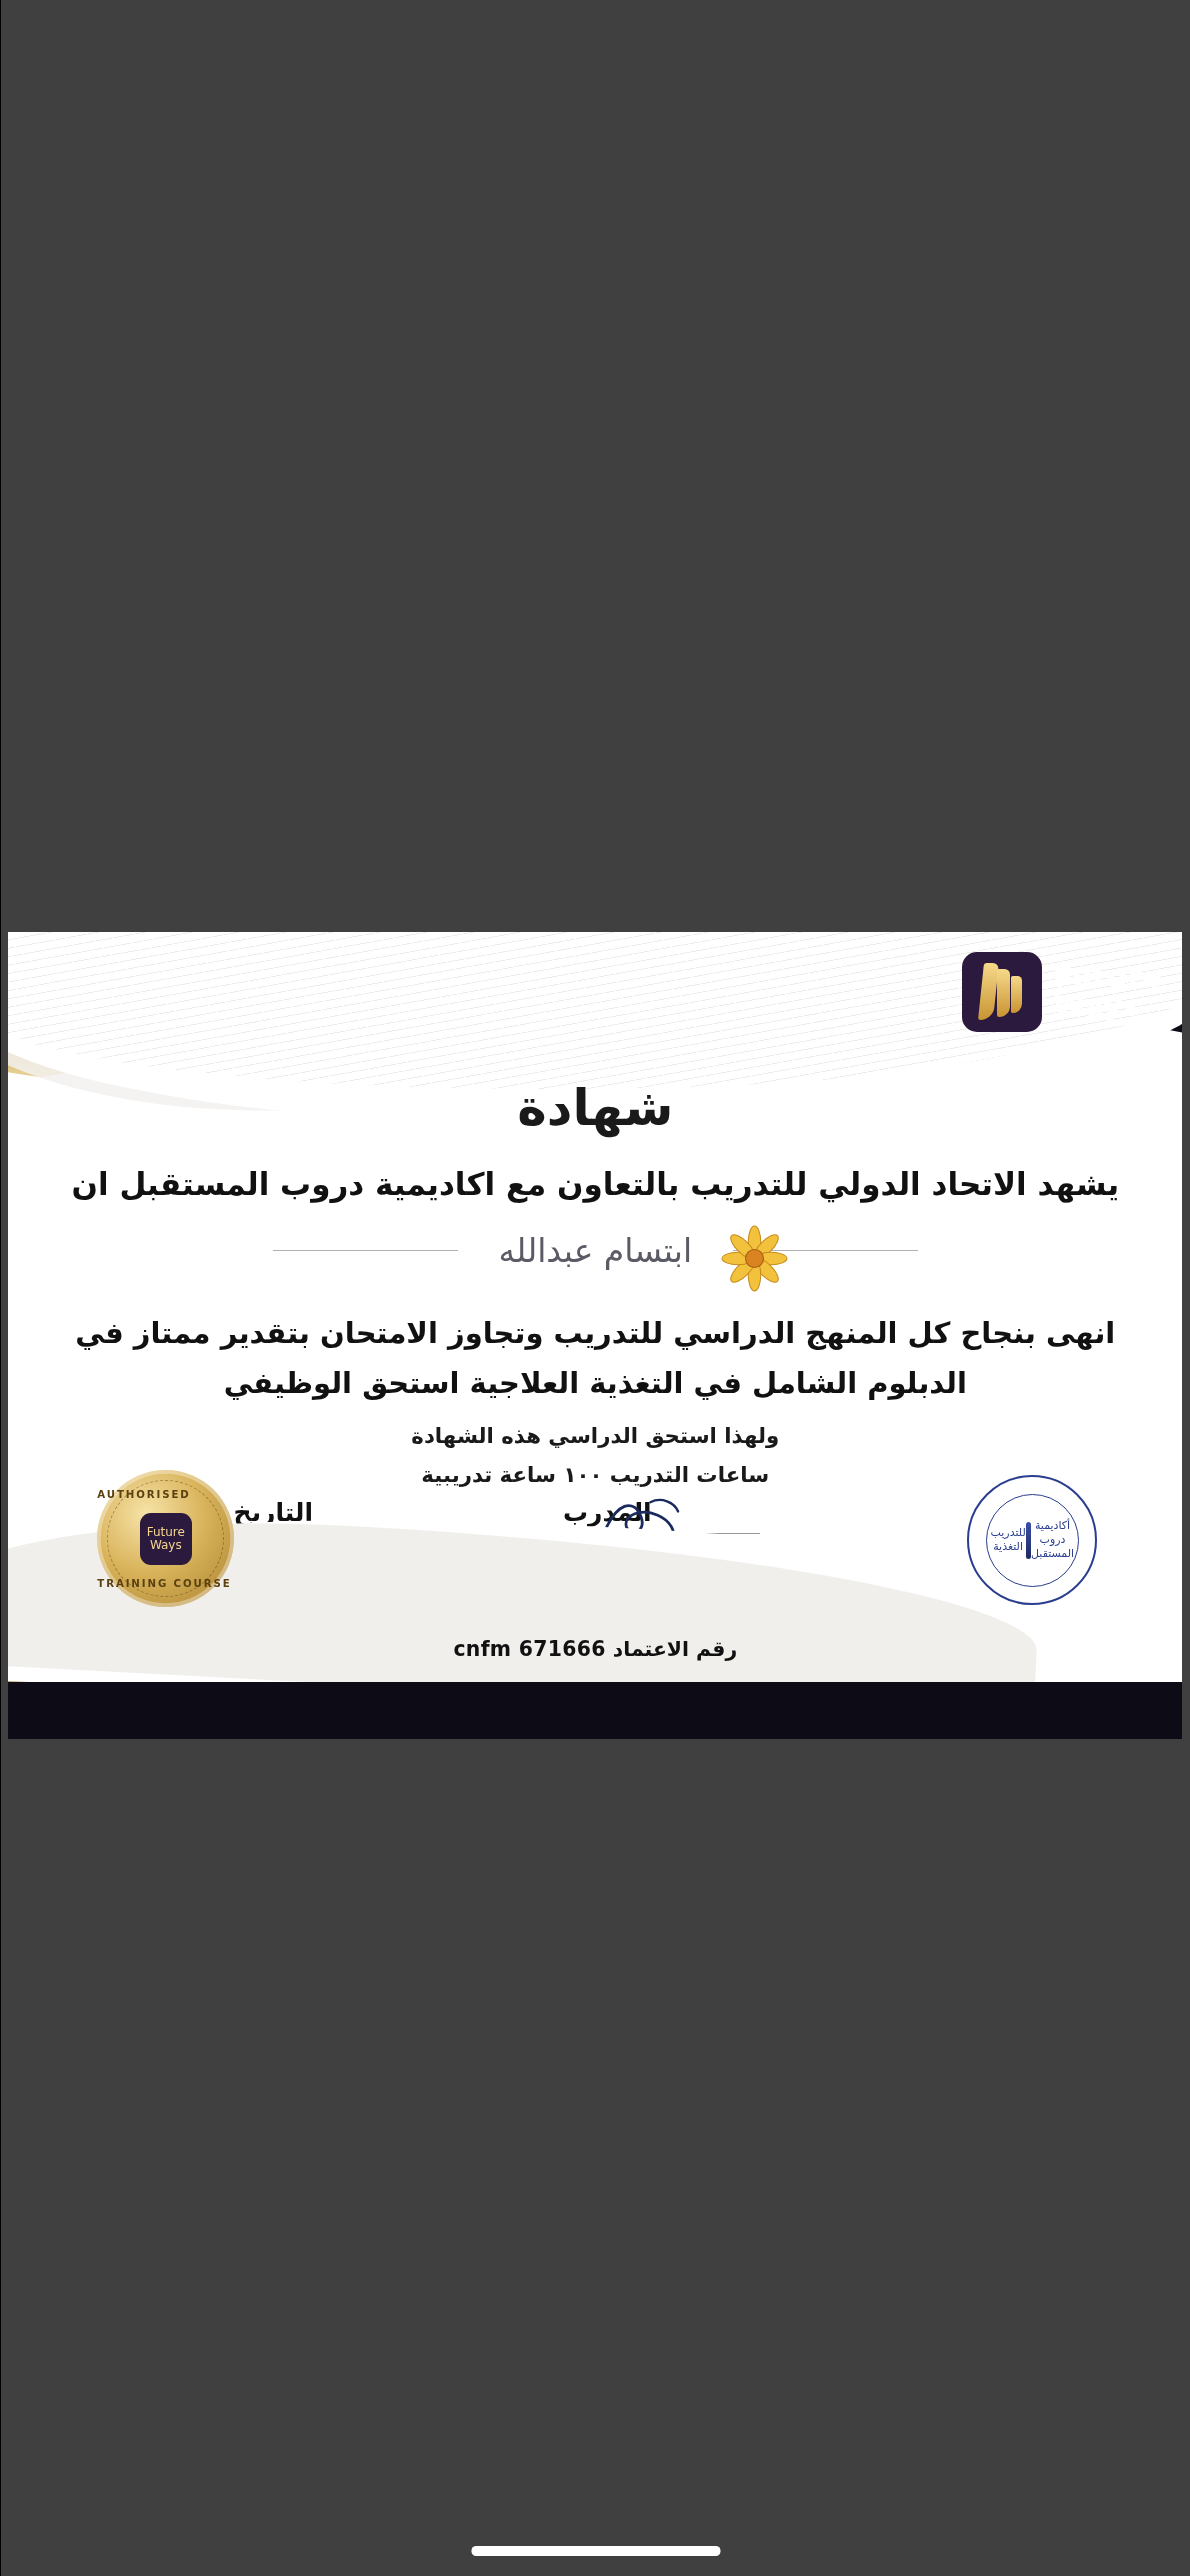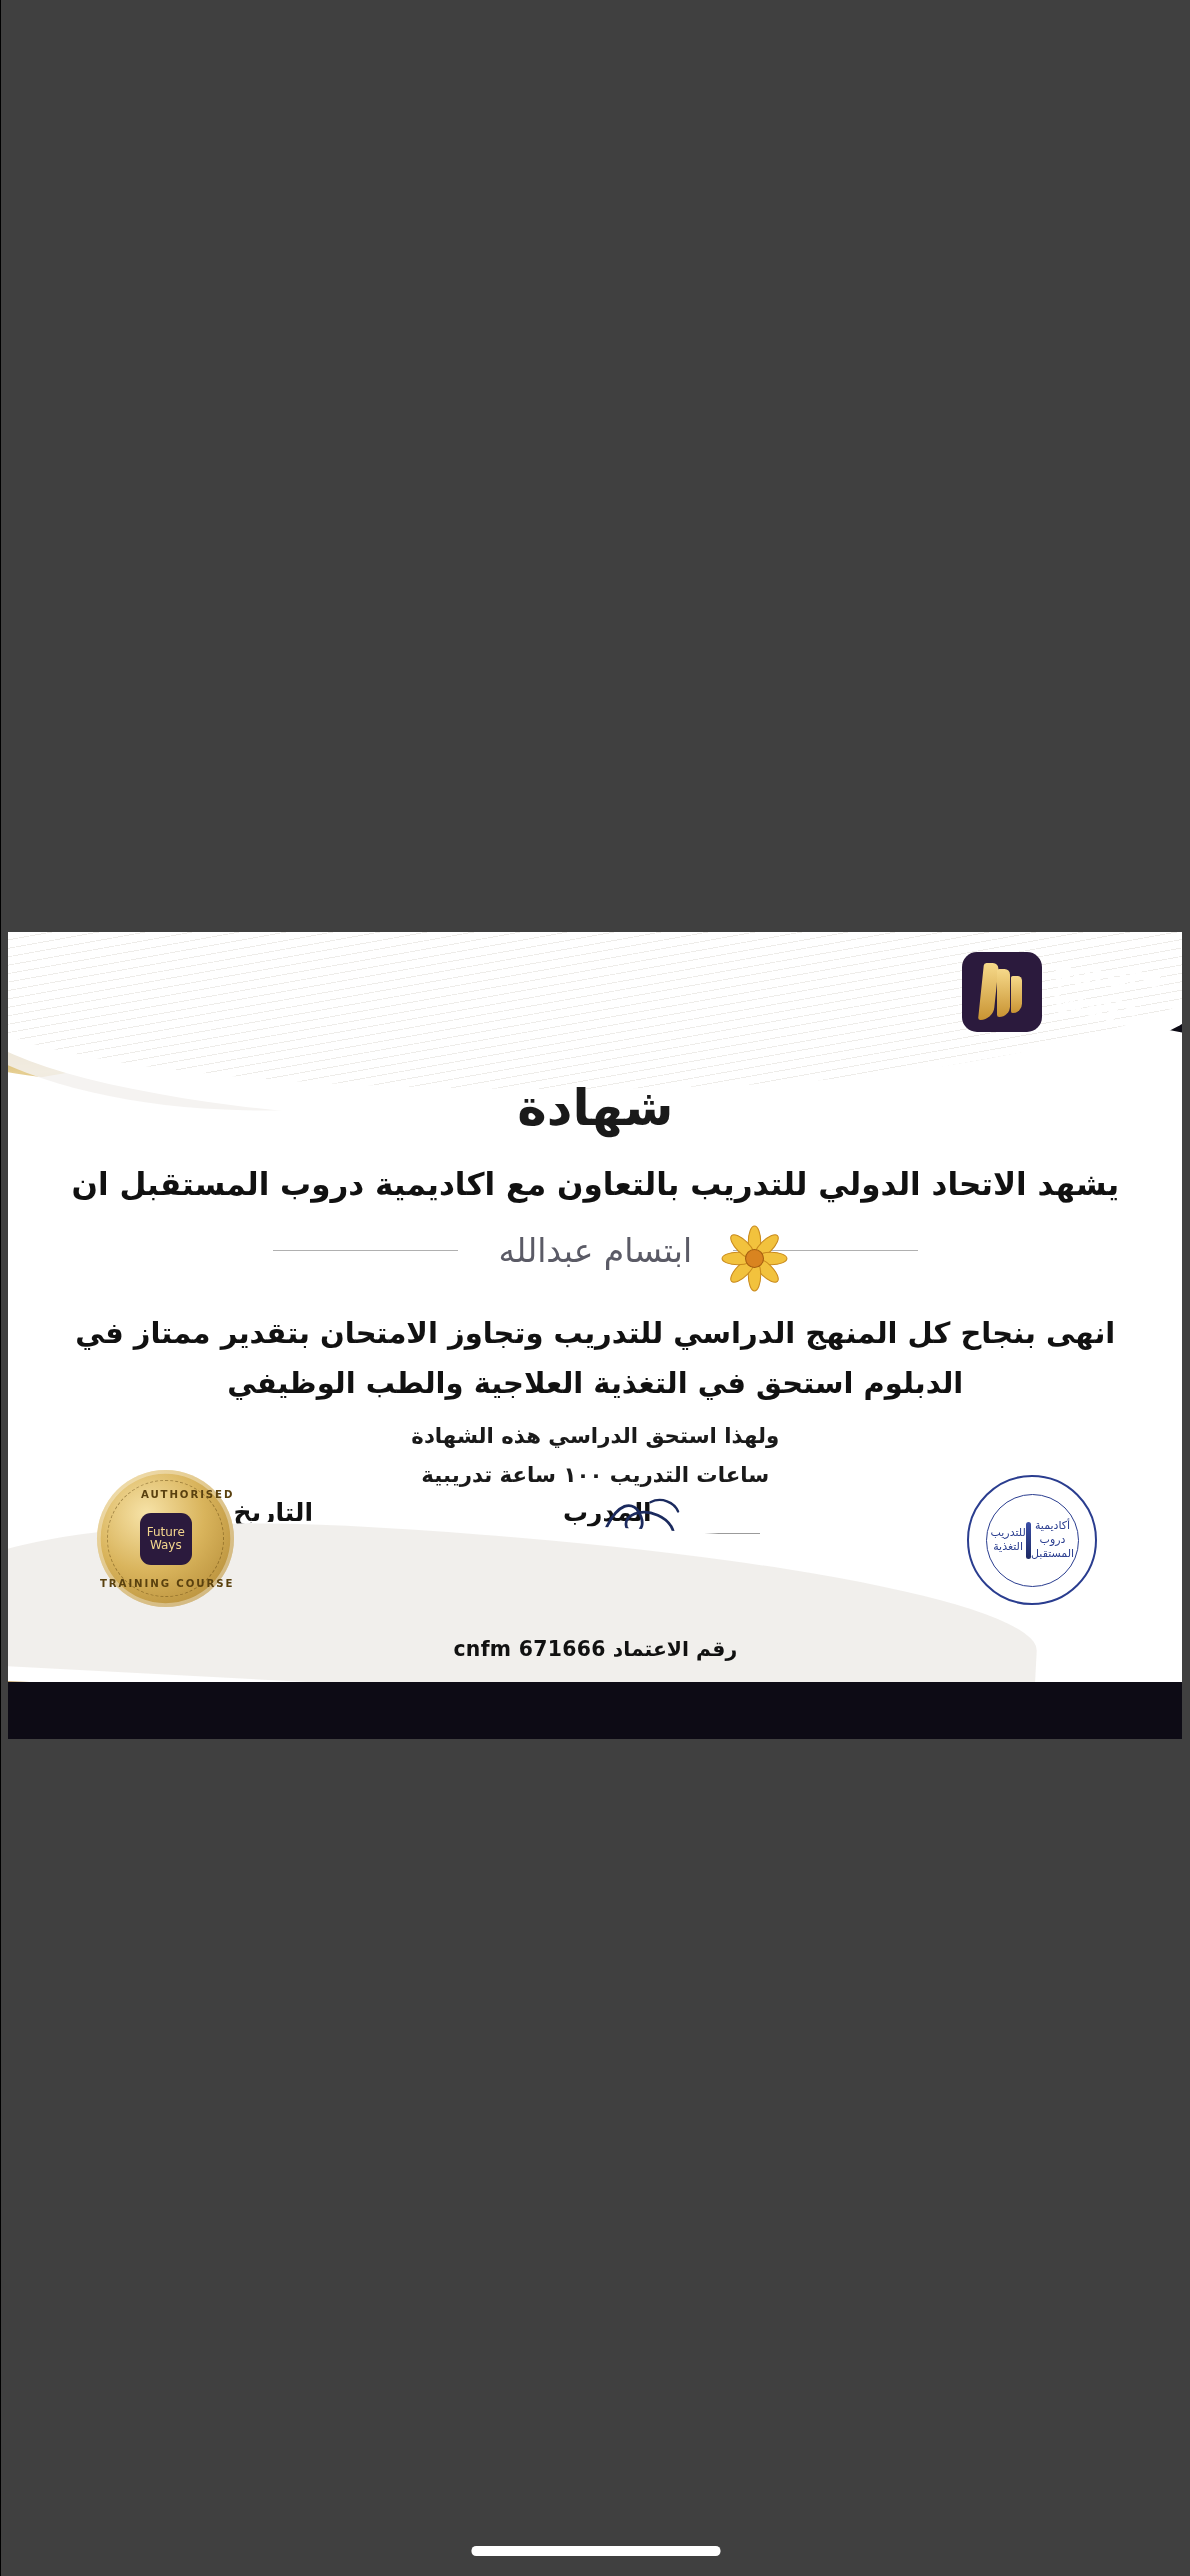--- a/index.html
+++ b/index.html
@@ -320,21 +320,21 @@
   }
   .seal-gold .ring {
     position: absolute;
     inset: 10.2px;
     border: 1.9px dashed rgba(90,62,10,.45);
     border-radius: 50%;
   }
   .seal-gold .top-txt, .seal-gold .bot-txt {
     position: absolute;
     left: 0; right: 0;
-    text-align: right;
+    text-align: left;
     font-size: 10.2px;
     letter-spacing: 1.9px;
     color: #5a410f;
     font-weight: 700;
     direction: ltr;
   }
   .seal-gold .top-txt { top: 18.5px; }
   .seal-gold .bot-txt { bottom: 18.5px; }
   .seal-gold .mid {
     position: relative;
@@ -442,21 +442,21 @@
             <ellipse rx="9" ry="23" cy="-24" transform="rotate(225)"></ellipse>
             <ellipse rx="9" ry="23" cy="-24" transform="rotate(270)"></ellipse>
             <ellipse rx="9" ry="23" cy="-24" transform="rotate(315)"></ellipse>
           </g>
           <circle r="13" fill="#d98420" stroke="#a45d10" stroke-width="1.5"></circle>
         </g>
       </svg>
     </div>
 
     <div class="line-2">انهى بنجاح كل المنهج الدراسي للتدريب وتجاوز الامتحان بتقدير ممتاز في</div>
-    <div class="line-2" style="top:428px">الدبلوم استحق في التغذية العلاجية والطب الوظيفي</div>
+    <div class="line-2" style="top:428px">الدبلوم الشامل في التغذية العلاجية استحق الوظيفي</div>
 
     <div class="line-3">ولهذا استحق الدراسي هذه الشهادة</div>
     <div class="line-4">ساعات التدريب ١٠٠ ساعة تدريبية</div>
 
     <div class="sig-block">
       <div class="block-label">المدرب</div>
       <div class="block-rule"></div>
       <svg class="scribble" viewBox="0 0 120 70">
         <path d="M10 50 C 25 10, 45 8, 52 28 C 58 44, 40 52, 36 38 C 33 26, 52 18, 70 26 C 86 33, 92 48, 84 60" fill="none" stroke="#1b2a5e" stroke-width="3" stroke-linecap="round"></path>
         <path d="M62 12 C 74 6, 88 12, 92 22" fill="none" stroke="#1b2a5e" stroke-width="2.5" stroke-linecap="round"></path>

